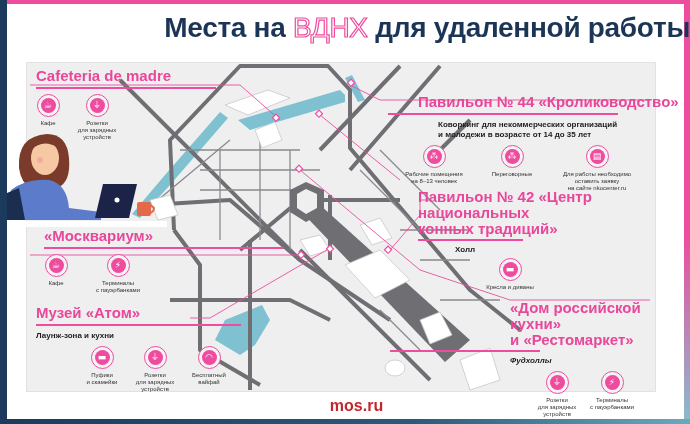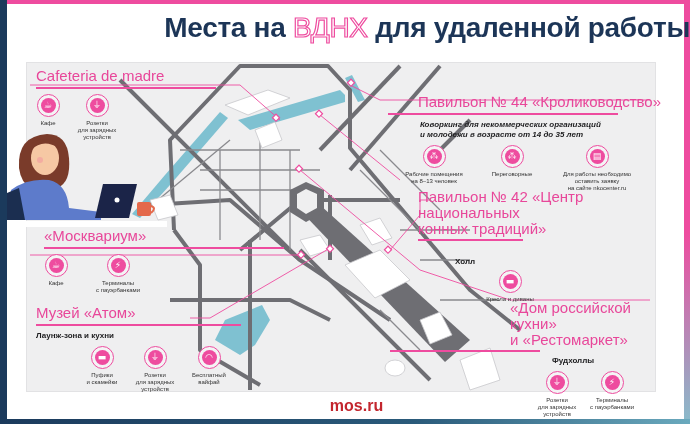--- a/index.html
+++ b/index.html
@@ -16,21 +16,21 @@
 
   .title { position: absolute; left: 0; top: 12px; width: 690px; text-align: right;
     font-family: "Liberation Sans", sans-serif; font-weight: bold; font-size: 28px; color: #1c3557; letter-spacing: -0.3px; }
   .title .hl { color: #fff; -webkit-text-stroke: 1.2px #ee4c9f; font-weight: normal; }
 
   .panel { position: absolute; left: 26px; top: 62px; width: 630px; height: 330px; background: #efeff0; border: 1px solid #e2e2e4; }
 
   .map { position: absolute; left: 26px; top: 62px; width: 630px; height: 330px; }
 
   .block { position: absolute; }
-  .block-title { font-family: "Liberation Sans", sans-serif; font-weight: normal; color: #e8479a; font-size: 15px; line-height: 16px; white-space: nowrap; }
+  .block-title { font-family: "Liberation Sans", sans-serif; font-weight: bold; color: #e8479a; font-size: 15px; line-height: 16px; white-space: nowrap; }
   .underline { height: 1.5px; background: #ee4c9f; margin-top: 3px; }
   .subtitle { font-family: "Liberation Sans", sans-serif; font-weight: bold; font-size: 8px; color: #1d1d1f; line-height: 10px; margin-top: 5px; }
 
   .features { display: flex; gap: 10px; margin-top: 5px; }
   .feat { display: flex; flex-direction: column; align-items: center; text-align: center; }
   .icircle { width: 23px; height: 23px; border: 1.5px solid #ee4c9f; border-radius: 50%; display: flex; align-items: center; justify-content: center; background: #f4f4f5; }
   .icircle .dot { width: 15px; height: 15px; border-radius: 50%; background: #ee4c9f; display: flex; align-items: center; justify-content: center; color: #fff; font-size: 9px; line-height: 1; }
   .flabel { font-size: 6px; line-height: 7px; color: #333; margin-top: 3px; white-space: pre-line; font-family: "Liberation Sans", sans-serif; }
 
   .footer { position: absolute; left: 0; top: 397px; width: 690px; text-align: center;
@@ -209,21 +209,21 @@
         </div>
       <div class="flabel">Бесплатный
 вайфай</div>
     </div>
   </div>
 </div>
 
 <div class="block" style="left:418px; top:94px; width:240px;">
   <div class="block-title">Павильон № 44 «Кролиководство»</div>
   <div class="underline" style="width:230px; margin-left:-30px;"></div>
-  <div class="subtitle" style="white-space:pre-line; margin-left:2px;font-style:italic;">Коворкинг для некоммерческих организаций
+  <div class="subtitle" style="white-space:pre-line; margin-left:20px;">Коворкинг для некоммерческих организаций
 и молодежи в возрасте от 14 до 35 лет</div>
   <div class="features" style="margin-left:-20px; gap:6px;">
     <div class="feat" style="width:72px;">
       <div class="icircle">
           <div class="dot">⁂</div>
         </div>
       <div class="flabel">Рабочие помещения
 на 8–13 человек</div>
     </div>
     <div class="feat" style="width:72px;">
@@ -240,36 +240,36 @@
 оставить заявку
 на сайте nkocenter.ru</div>
     </div>
   </div>
 </div>
 
 <div class="block" style="left:418px; top:189px; width:225px;">
   <div class="block-title" style="white-space:pre-line;">Павильон № 42 «Центр национальных
 конных традиций»</div>
   <div class="underline" style="width:105px; margin-top:2px;"></div>
-  <div class="subtitle" style="margin-left:37px; margin-top:16px;">Холл</div>
+  <div class="subtitle" style="margin-left:37px; margin-top:4px;">Холл</div>
   <div class="features" style="margin-left:62px; margin-top:3px;">
     <div class="feat" style="width:60px;">
       <div class="icircle">
           <div class="dot">▬</div>
         </div>
       <div class="flabel">Кресла и диваны</div>
     </div>
   </div>
 </div>
 
 <div class="block" style="left:510px; top:300px; width:150px;">
   <div class="block-title" style="white-space:pre-line;">«Дом российской кухни»
 и «Рестомаркет»</div>
   <div class="underline" style="width:150px; margin-left:-120px; margin-top:2px;"></div>
-  <div class="subtitle" style="margin-left:42px; margin-top:4px;">Фудхоллы</div>
+  <div class="subtitle" style="margin-top:4px;font-style:italic;">Фудхоллы</div>
   <div class="features" style="margin-left:24px; gap:6px;">
     <div class="feat" style="width:46px;">
       <div class="icircle">
           <div class="dot">⏚</div>
         </div>
       <div class="flabel">Розетки
 для зарядных
 устройств</div>
     </div>
     <div class="feat" style="width:52px;">

